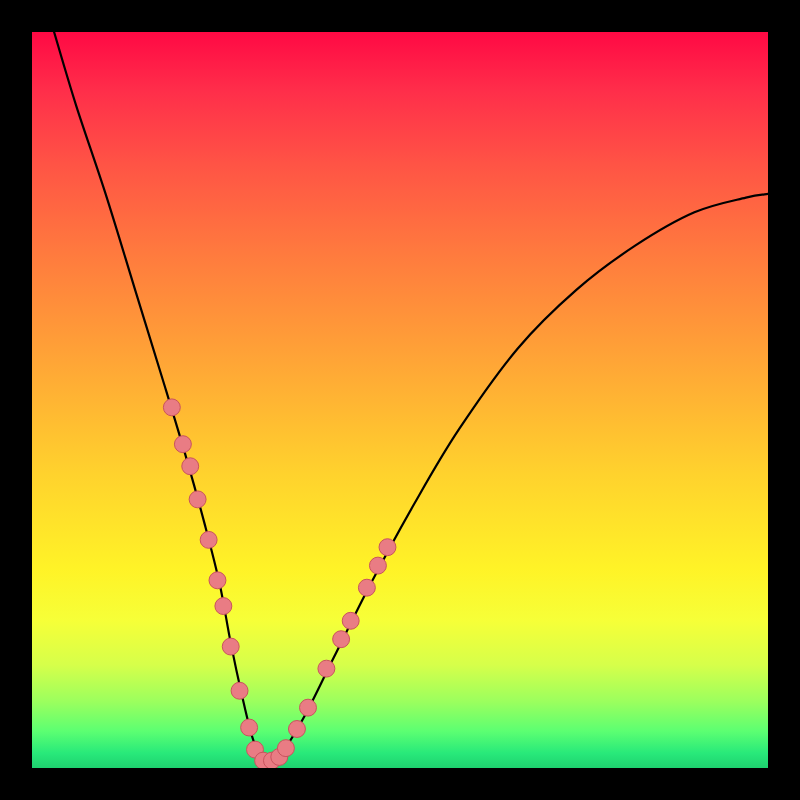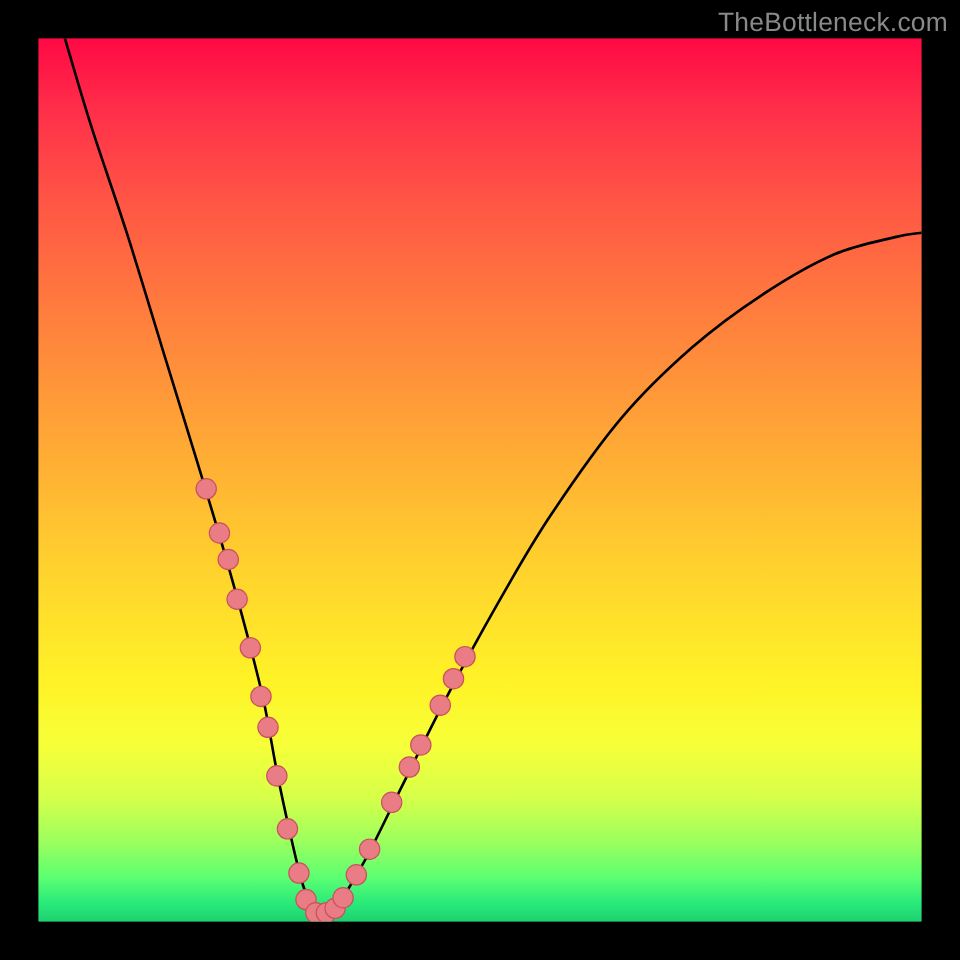--- a/index.html
+++ b/index.html
@@ -75,14 +75,13 @@
           <circle cx="276" cy="675.648" r="8.464" fill="#e97c84" stroke="#c9535d" stroke-width="1"></circle>
           <circle cx="294.40000000000003" cy="636.64" r="8.464" fill="#e97c84" stroke="#c9535d" stroke-width="1"></circle>
           <circle cx="309.12" cy="607.2" r="8.464" fill="#e97c84" stroke="#c9535d" stroke-width="1"></circle>
           <circle cx="318.688" cy="588.8" r="8.464" fill="#e97c84" stroke="#c9535d" stroke-width="1"></circle>
           <circle cx="334.88" cy="555.6800000000001" r="8.464" fill="#e97c84" stroke="#c9535d" stroke-width="1"></circle>
           <circle cx="345.91999999999996" cy="533.6" r="8.464" fill="#e97c84" stroke="#c9535d" stroke-width="1"></circle>
           <circle cx="355.488" cy="515.2" r="8.464" fill="#e97c84" stroke="#c9535d" stroke-width="1"></circle>
         </g>
     </svg>
   </div>
-  <div class="watermark">TheBottleneck.com</div>
 </div>
 
 </body></html>

